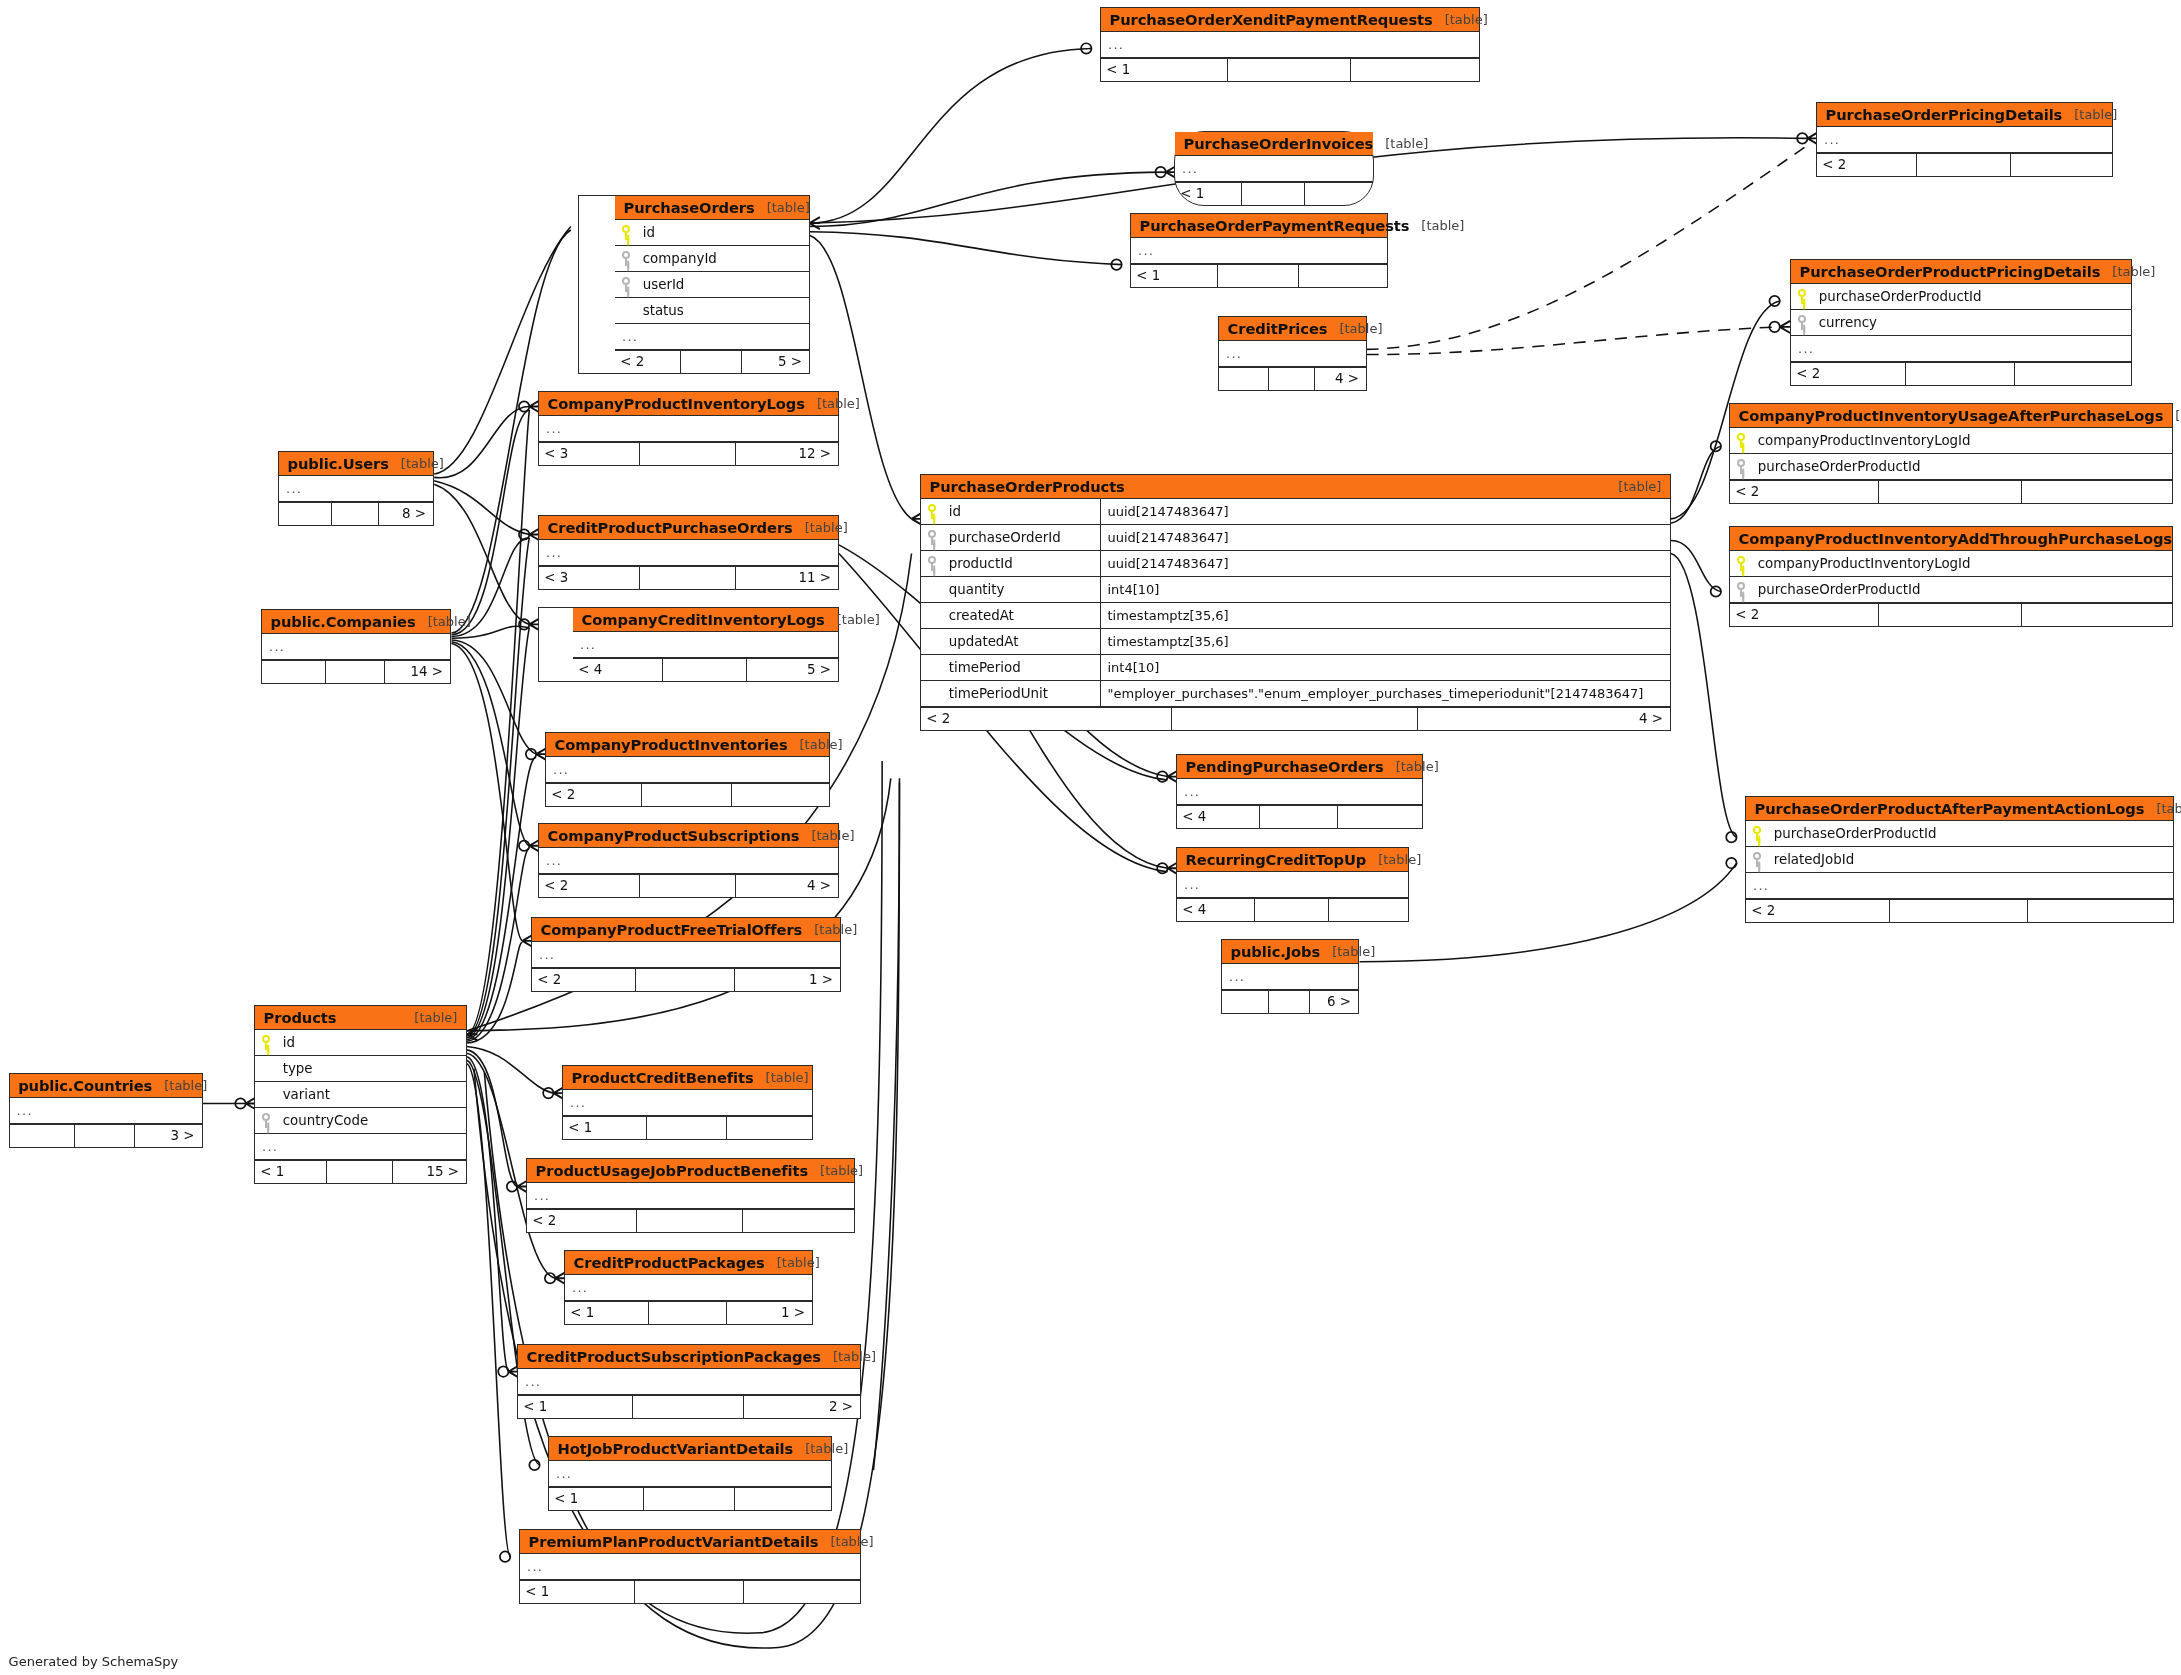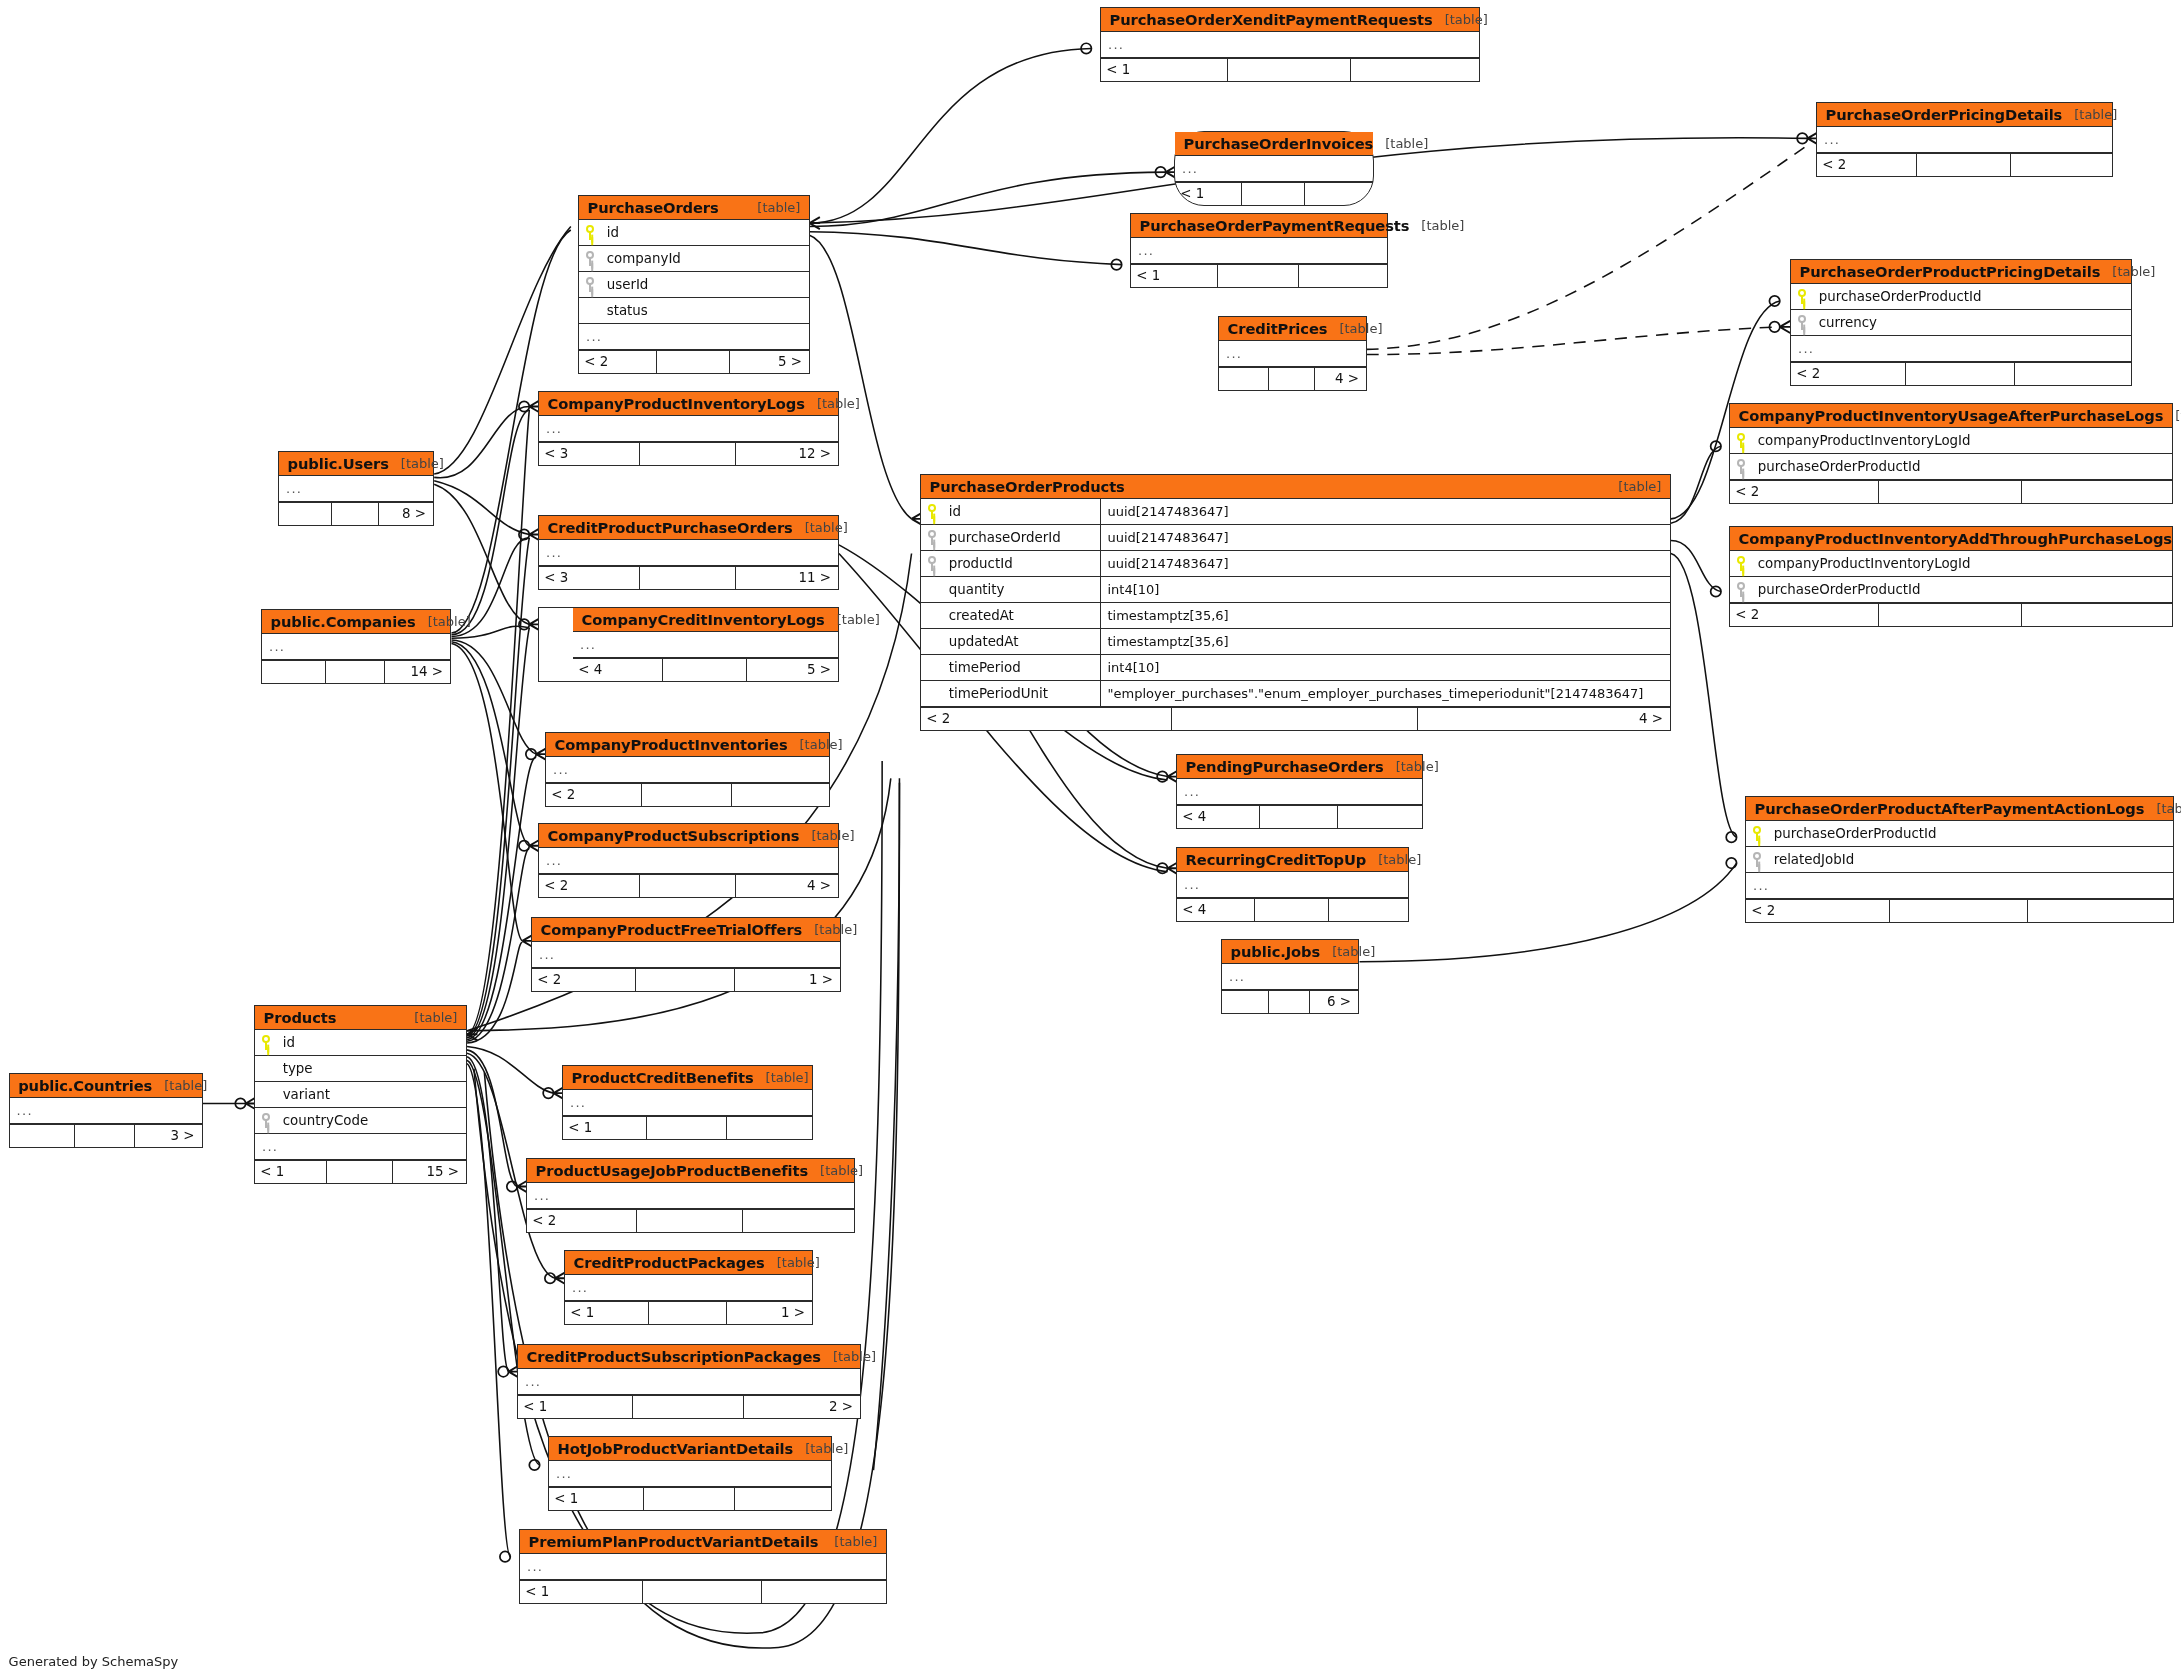--- a/index.html
+++ b/index.html
@@ -300,21 +300,21 @@
         <span class="tname">PurchaseOrderInvoices</span>
         <span class="ttag">[table]</span>
       </div>
       <div class="row ellipsis">...</div>
       <div class="foot">
         <div class="fleft">&lt; 1</div>
         <div class="fmid"></div>
         <div class="fright"></div>
       </div>
     </div>
-    <div class="tbl" style="left: 578px; top: 195px; width: 232px;">
+    <div class="tbl" style="left: 578px; top: 195px; width: 232px; padding-left: 36px;">
       <div class="hdr">
         <span class="tname">PurchaseOrders</span>
         <span class="ttag">[table]</span>
       </div>
       <div class="row">
         <span class="keycell">
           <span class="key pk"></span>
         </span>
         <span class="colname">id</span>
       </div>
@@ -745,21 +745,21 @@
         <span class="tname">HotJobProductVariantDetails</span>
         <span class="ttag">[table]</span>
       </div>
       <div class="row ellipsis">...</div>
       <div class="foot">
         <div class="fleft">&lt; 1</div>
         <div class="fmid"></div>
         <div class="fright"></div>
       </div>
     </div>
-    <div class="tbl" style="left: 519px; top: 1529px; width: 368px;">
+    <div class="tbl" style="left: 519px; top: 1529px; width: 342px;">
       <div class="hdr">
         <span class="tname">PremiumPlanProductVariantDetails</span>
         <span class="ttag">[table]</span>
       </div>
       <div class="row ellipsis">...</div>
       <div class="foot">
         <div class="fleft">&lt; 1</div>
         <div class="fmid"></div>
         <div class="fright"></div>
       </div>

